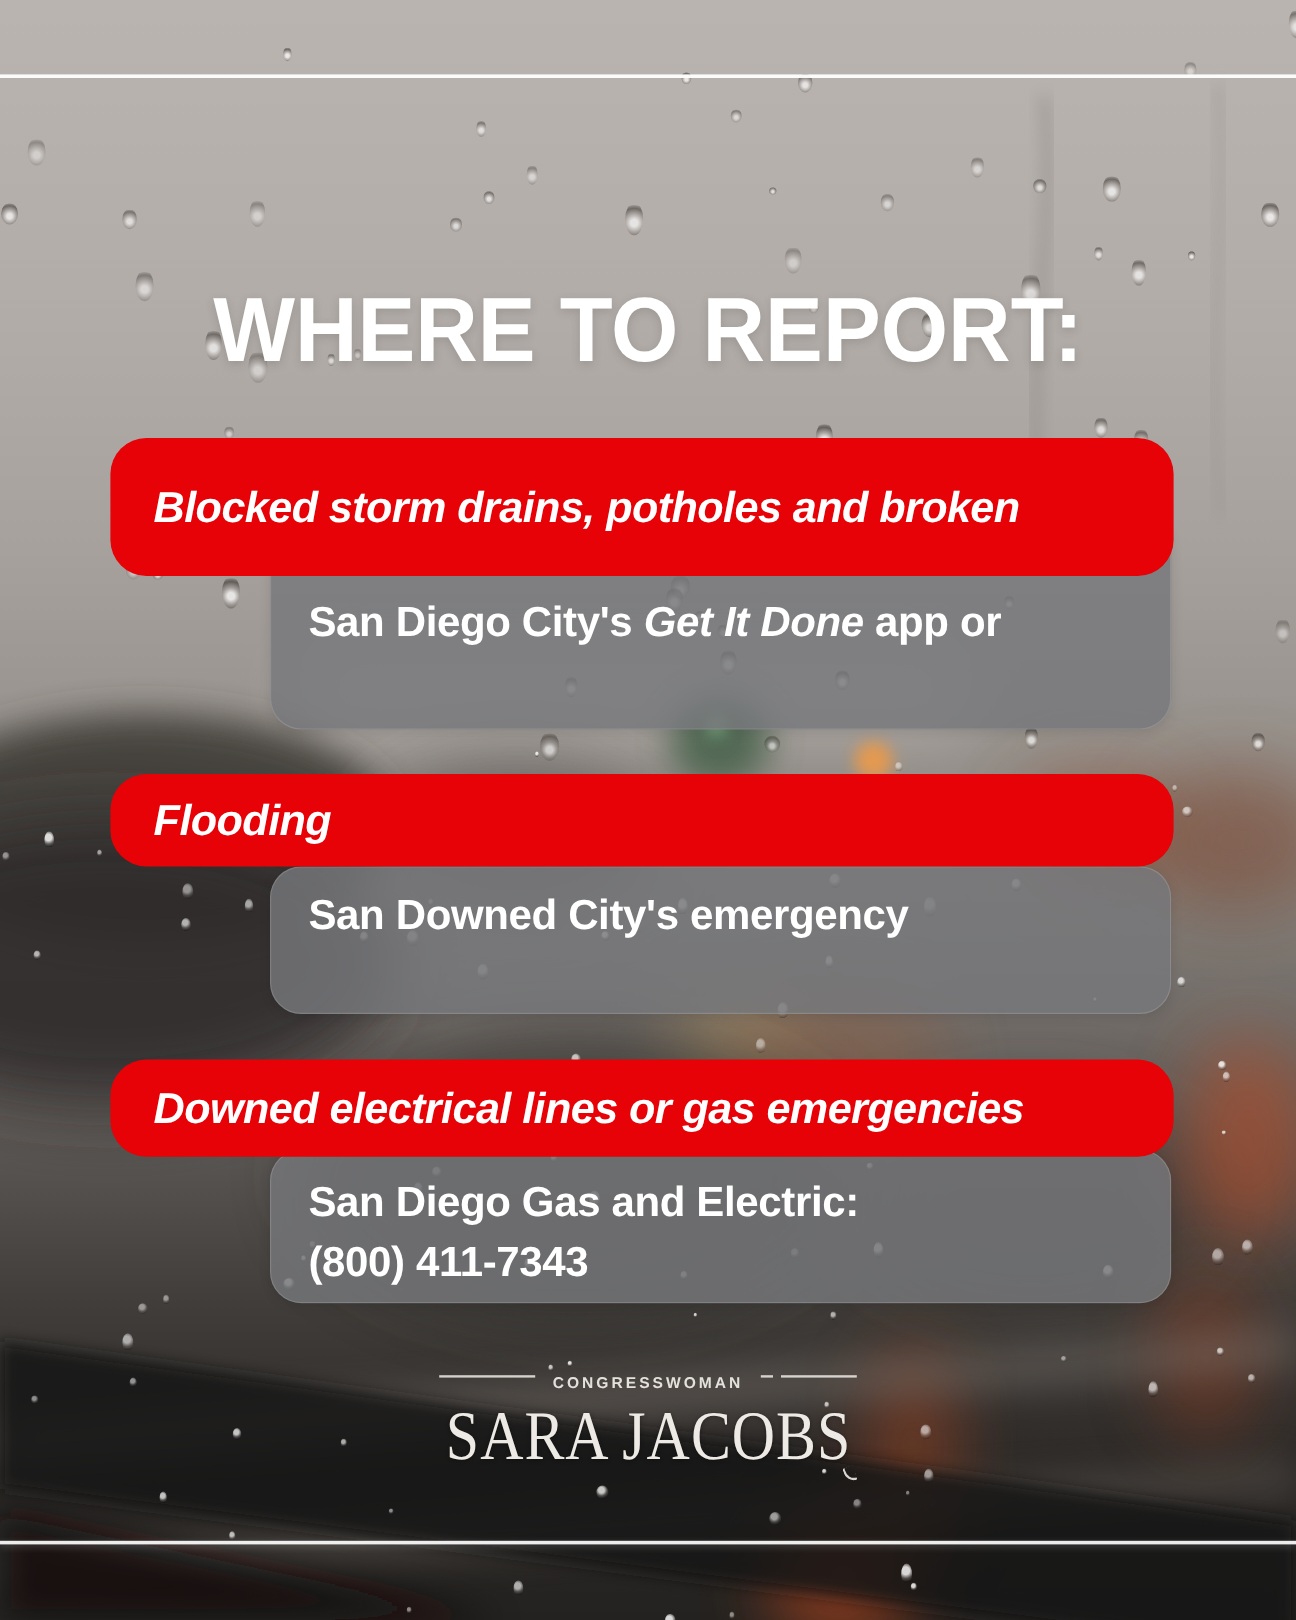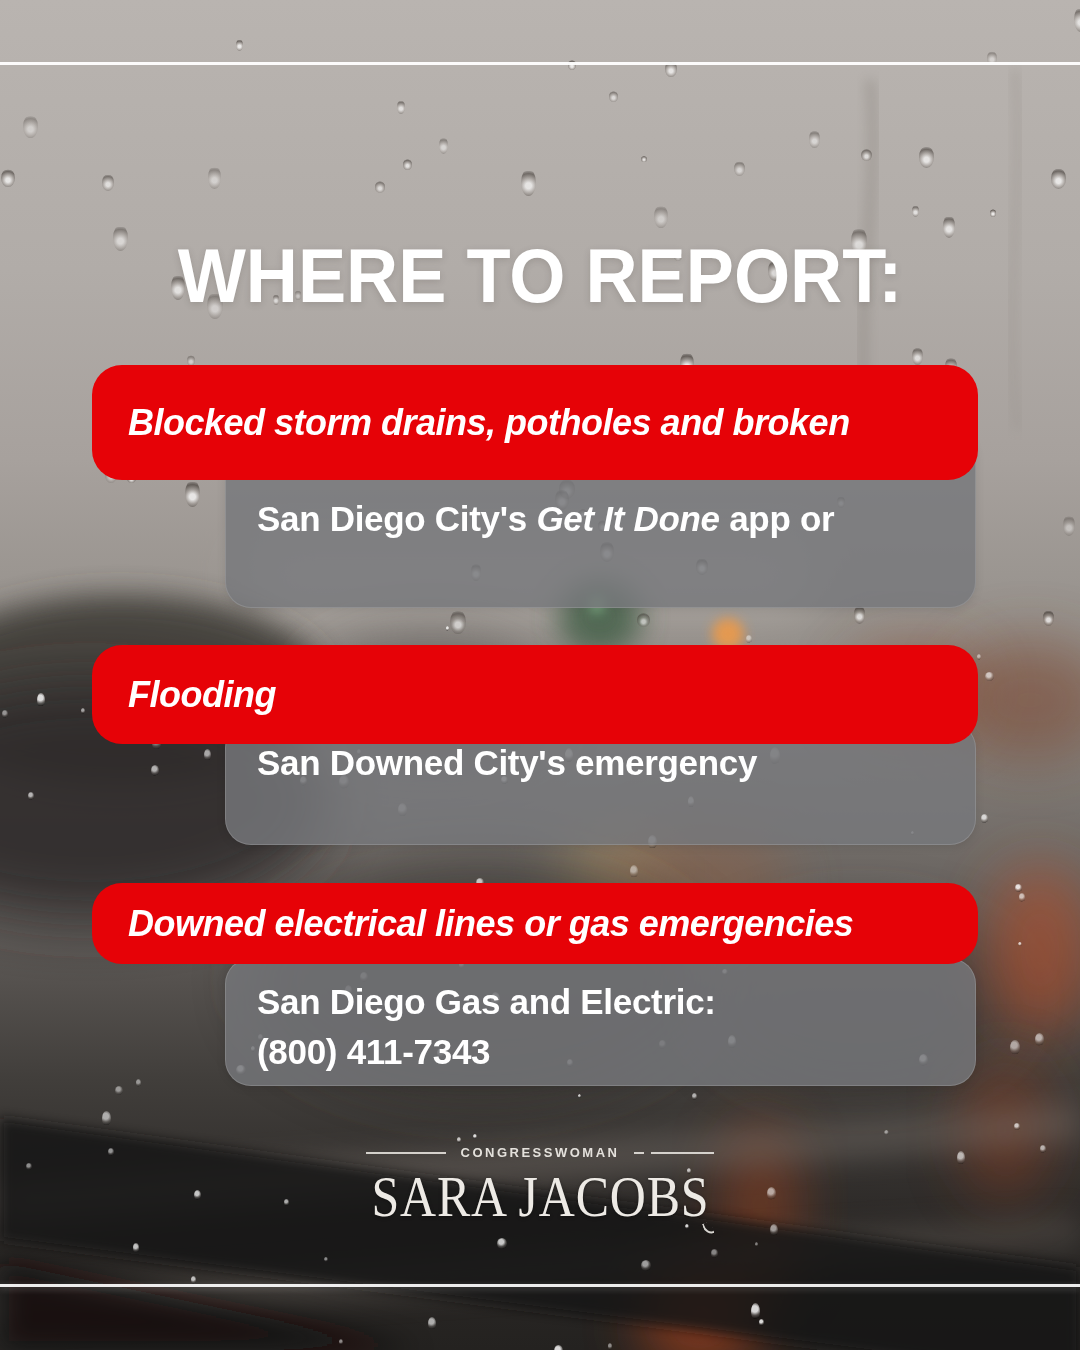--- a/index.html
+++ b/index.html
@@ -59,27 +59,27 @@
     padding-left:32px;padding-right:20px;
   }
   .panel .pline{display:block;white-space:nowrap;}
   .italic{font-style:italic;}
   .url{
     font-style:italic;display:inline-block;line-height:1.1;
     border-bottom:3px solid #fff;padding-bottom:2px;
   }
   #banner1{top:365px;height:115px;}
   #panel1{top:430px;height:178px;padding-top:64px;}
-  #banner2{top:645px;height:99px;}
+  #banner2{top:645px;height:77px;}
   #panel2{top:722px;height:123px;padding-top:16px;}
   #banner3{top:883px;height:81px;}
   #panel3{top:958px;height:128px;padding-top:19px;}
   
   .footer{position:absolute;left:0;top:1146px;width:1080px;z-index:4;text-align:center;}
-  .eyebrow-row{display:flex;align-items:center;justify-content:center;gap:15px;height:14px;}
+  .eyebrow-row{display:flex;align-items:flex-start;justify-content:center;gap:15px;height:14px;}
   .eyebrow-line{width:80px;height:2px;background:rgba(228,225,220,.9);}
   .eyebrow-line.right{background:linear-gradient(90deg,
       rgba(228,225,220,.9) 0 10px, transparent 10px 17px, rgba(228,225,220,.9) 17px 100%);}
   .eyebrow{
     color:#e4e1dc;font-size:13px;font-weight:bold;letter-spacing:2.5px;line-height:14px;
   }
   .logo-name{
     position:relative;display:inline-block;margin-top:8px;
     font-family:"Liberation Serif","DejaVu Serif",serif;font-weight:normal;
     font-size:58px;line-height:1;color:#edeae5;letter-spacing:1px;

